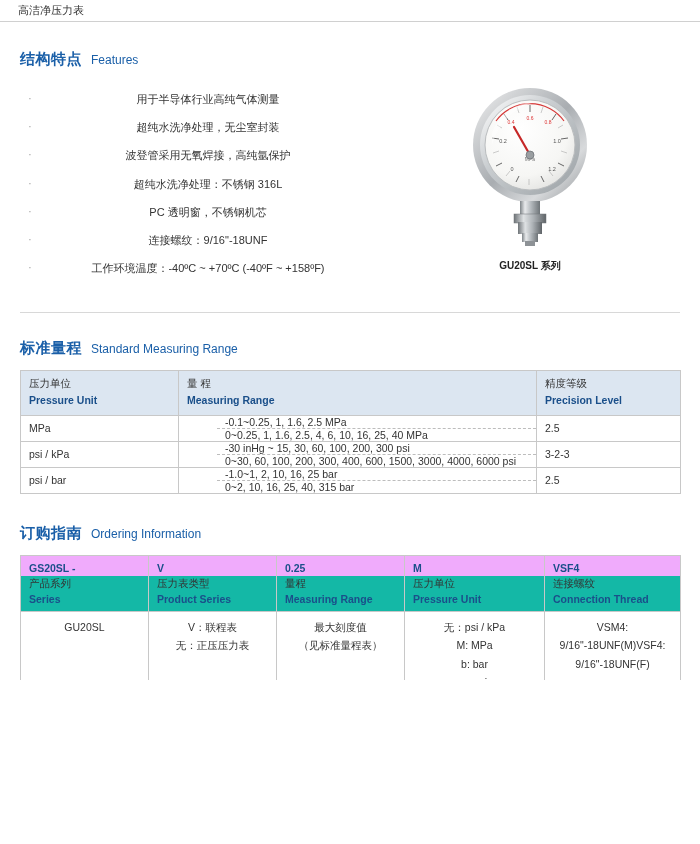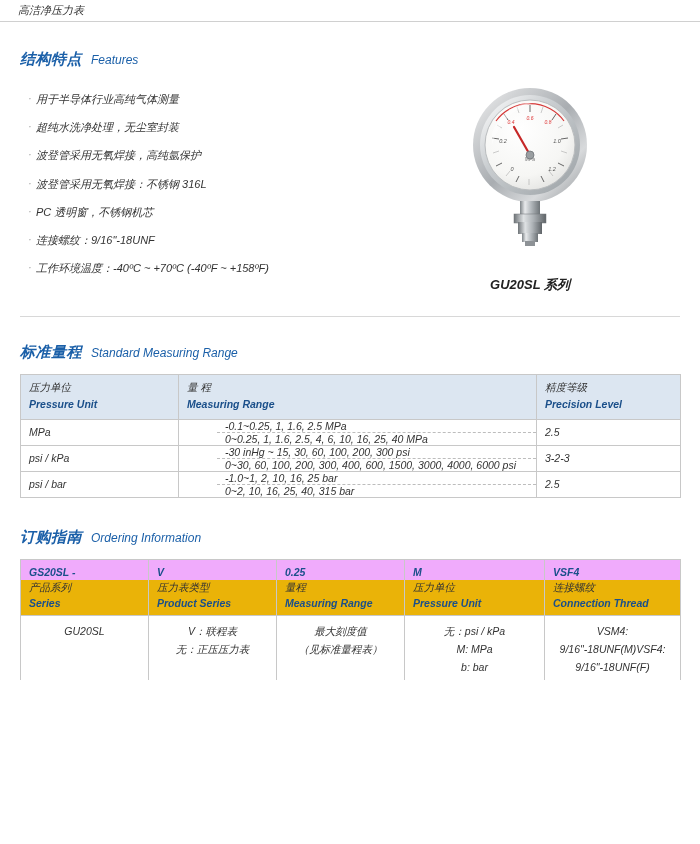--- a/index.html
+++ b/index.html
@@ -4,21 +4,21 @@
 <style>
   * { box-sizing: border-box; }
   html, body {
     margin: 0; padding: 0;
     width: 700px; height: 844px;
     background: #ffffff;
     font-family: "Liberation Sans", sans-serif;
     color: #333;
     -webkit-font-smoothing: antialiased;
   }
-  .page { position: relative; width: 700px; height: 680px; overflow: hidden; font-style: italic; }
+  .page { position: relative; width: 700px; height: 680px; overflow: hidden; }
 
   
   .topbar {
     height: 22px;
     padding: 3px 0 0 18px;
     font-size: 11px;
     color: #333;
     border-bottom: 1px solid #d0d0d0;
   }
 
@@ -60,41 +60,41 @@
     margin-bottom: 15px;
   }
   .feat-bullet {
     width: 16px;
     flex: 0 0 16px;
     color: #999;
     font-size: 10px;
     text-align: center;
     padding-left: 4px;
   }
-  .feat-text { flex: 1; }
+  .feat-text { flex: 1; text-align: center; }
 
   
   .gauge-area {
     flex: 1;
     position: relative;
     display: flex;
     flex-direction: column;
     align-items: center;
     padding-top: 2px;
   }
   .gauge {
     position: relative;
     width: 180px;
     height: 170px;
   }
   .gauge-caption {
-    font-size: 13px;
+    font-size: 10px;
     font-weight: bold;
     color: #222;
-    margin-top: 23px;
+    margin-top: 6px;
   }
 
   .divider {
     border: none;
     border-top: 1px solid #d8d8d8;
     margin: 22px 20px 0 20px;
   }
 
   
   .tbl {
@@ -141,21 +141,21 @@
   .tbl2 td { height: auto; }
   .tbl2 .row-code td {
     background: #f0abfc;
     font-weight: bold;
     color: #1a4f8a;
     border-bottom: none;
     height: 20px;
     padding-bottom: 2px;
   }
   .tbl2 .row-label td {
-    background: #eab308;
+    background: #14b8a6;
     border-top: none;
     padding-top: 1px;
     height: 34px;
     margin-left: 36px;
   }
   .tbl2 .row-label .cn2 { color: #333; display:block; }
   .tbl2 .row-label .en2 { color: #1a4f8a; font-weight: bold; display:block; margin-top:2px; }
   .tbl2 .row-body td {
     height: 104px;
     line-height: 1.75;
@@ -186,21 +186,21 @@
       <div class="feat-item">
         <span class="feat-bullet">·</span>
         <span class="feat-text">超纯水洗净处理，无尘室封装</span>
       </div>
       <div class="feat-item">
         <span class="feat-bullet">·</span>
         <span class="feat-text">波登管采用无氧焊接，高纯氩保护</span>
       </div>
       <div class="feat-item">
         <span class="feat-bullet">·</span>
-        <span class="feat-text">波登管采用无氧焊接：不锈钢 316L</span>
+        <span class="feat-text">超纯水洗净处理：不锈钢 316L</span>
       </div>
       <div class="feat-item">
         <span class="feat-bullet">·</span>
         <span class="feat-text">PC 透明窗，不锈钢机芯</span>
       </div>
       <div class="feat-item">
         <span class="feat-bullet">·</span>
         <span class="feat-text">连接螺纹：9/16"-18UNF</span>
       </div>
       <div class="feat-item">

